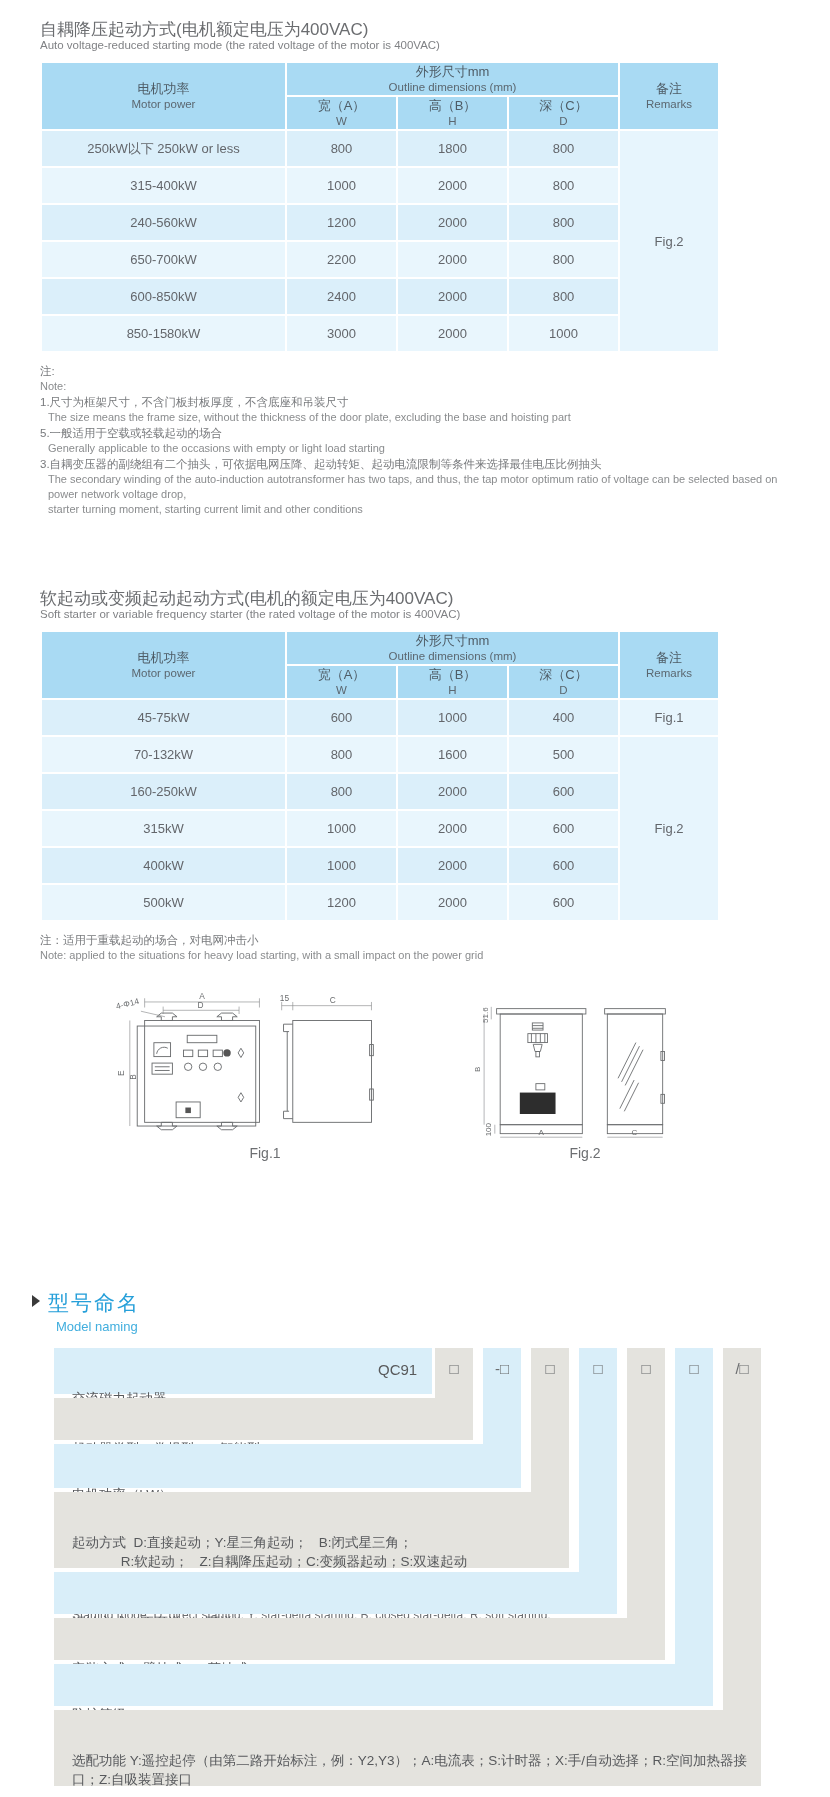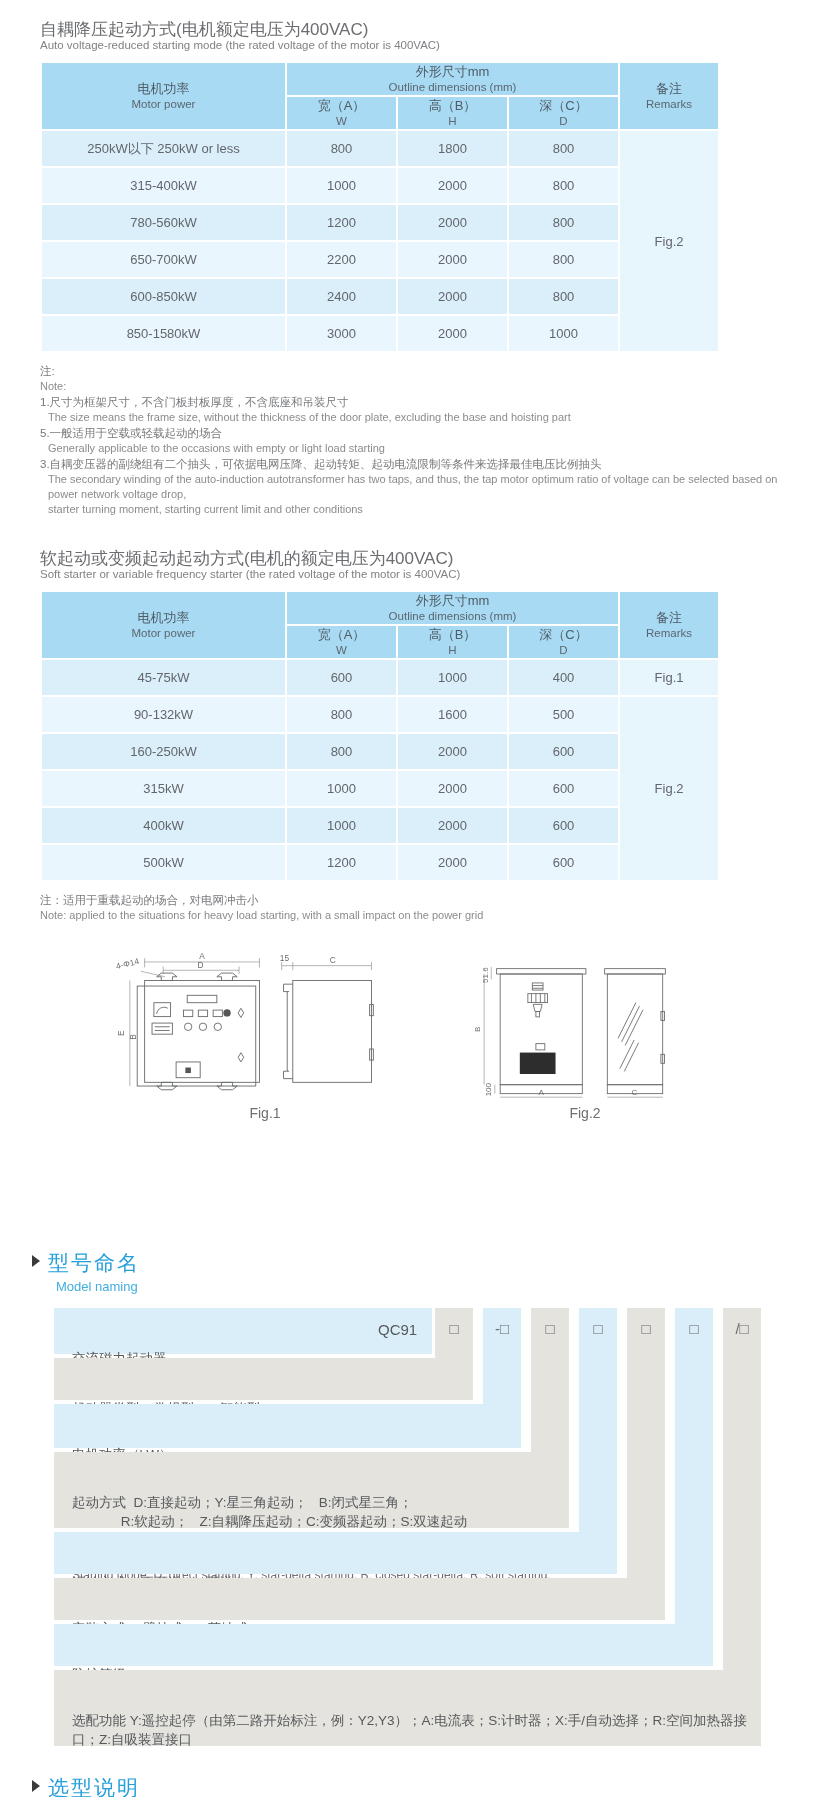--- a/index.html
+++ b/index.html
@@ -105,21 +105,21 @@
       <td class="cell">800</td>
       <td class="remark-cell" rowspan="6">Fig.2</td>
     </tr>
     <tr class="r-even">
           <td class="cell">315-400kW</td>
           <td class="cell">1000</td>
           <td class="cell">2000</td>
           <td class="cell">800</td>
         </tr>
     <tr class="r-odd">
-          <td class="cell">780-560kW</td>
+          <td class="cell">240-560kW</td>
           <td class="cell">1200</td>
           <td class="cell">2000</td>
           <td class="cell">800</td>
         </tr>
     <tr class="r-even">
           <td class="cell">650-700kW</td>
           <td class="cell">2200</td>
           <td class="cell">2000</td>
           <td class="cell">800</td>
         </tr>
@@ -143,21 +143,21 @@
     <div class="note-en" style="padding-left:0">Note:</div>
     <div class="note-zh">1.尺寸为框架尺寸，不含门板封板厚度，不含底座和吊装尺寸</div>
     <div class="note-en">The size means the frame size, without the thickness of the door plate, excluding the base and hoisting part</div>
     <div class="note-zh">5.一般适用于空载或轻载起动的场合</div>
     <div class="note-en">Generally applicable to the occasions with empty or light load starting</div>
     <div class="note-zh">3.自耦变压器的副绕组有二个抽头，可依据电网压降、起动转矩、起动电流限制等条件来选择最佳电压比例抽头</div>
     <div class="note-en">The secondary winding of the auto-induction autotransformer has two taps, and thus, the tap motor optimum ratio of voltage can be selected based on power network voltage drop,</div>
     <div class="note-en">starter turning moment, starting current limit and other conditions</div>
   </div>
 
-  <div style="margin-top:34px">
+  <div style="margin-top:74px">
     <div class="plain-title-zh">软起动或变频起动起动方式(电机的额定电压为400VAC)</div>
     <div class="plain-title-en">Soft starter or variable frequency starter (the rated voltage of the motor is 400VAC)</div>
   </div>
 
   <table class="dim-table">
     <colgroup>
         <col style="width:245px">
         <col style="width:111px">
         <col style="width:111px">
         <col style="width:111px">
@@ -193,21 +193,21 @@
           </th>
     </tr>
     <tr class="r-odd">
       <td class="cell">45-75kW</td>
       <td class="cell">600</td>
       <td class="cell">1000</td>
       <td class="cell">400</td>
       <td class="remark-cell">Fig.1</td>
     </tr>
     <tr class="r-even">
-      <td class="cell">90-132kW</td>
+      <td class="cell">70-132kW</td>
       <td class="cell">800</td>
       <td class="cell">1600</td>
       <td class="cell">500</td>
       <td class="remark-cell" rowspan="5">Fig.2</td>
     </tr>
     <tr class="r-odd">
           <td class="cell">160-250kW</td>
           <td class="cell">800</td>
           <td class="cell">2000</td>
           <td class="cell">600</td>

